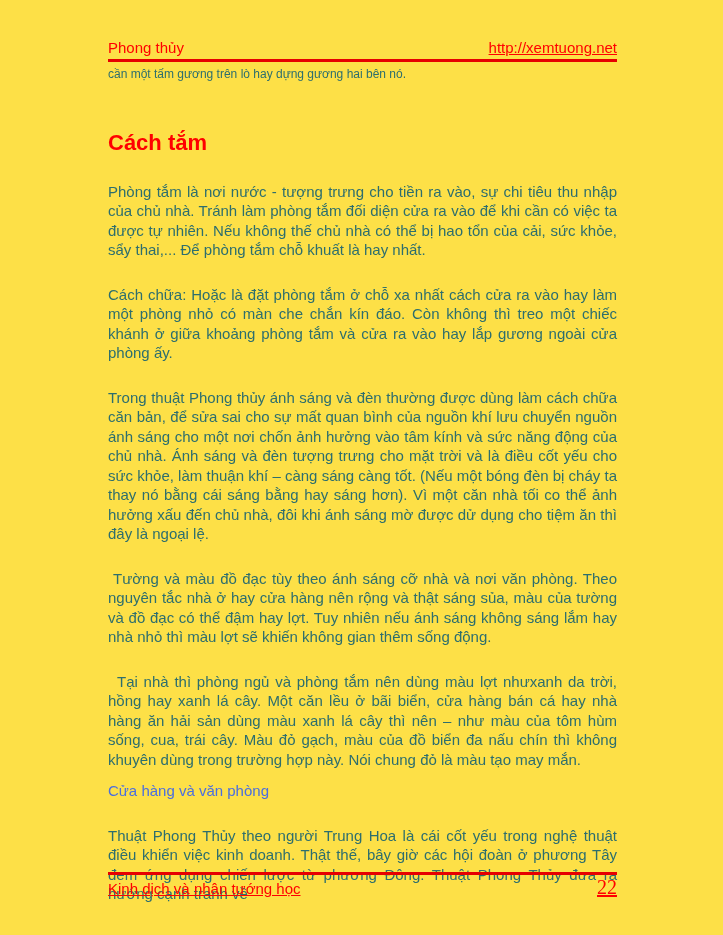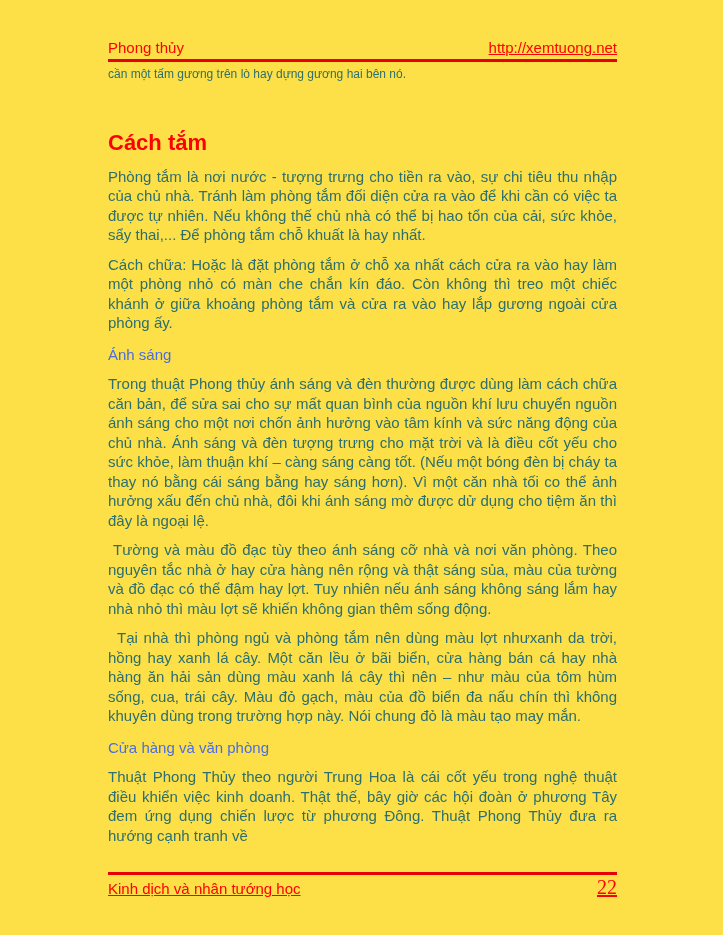--- a/index.html
+++ b/index.html
@@ -35,21 +35,21 @@
     line-height: 19.5px;
   }
   h1.title {
     margin: 44px 106px 0 108px;
     color: #ff0000;
     font-size: 22px;
     line-height: 28px;
     font-weight: bold;
   }
   p.body {
-    margin: 10px 106px 0 108px;
+    margin: 25px 106px 0 108px;
     color: #2d6e6e;
     font-size: 15px;
     line-height: 19.5px;
     text-align: justify;
   }
   p.body.tight { margin-top: 0; }
   p.body.indent1 { text-indent: 5px; }
   p.body.indent2 { text-indent: 9px; }
   h2.sec {
     margin: 12px 106px 0 108px;
@@ -89,21 +89,20 @@
   </div>
 
   <p class="carry">cần một tấm gương trên lò hay dựng gương hai bên nó.</p>
 
   <h1 class="title">Cách tắm</h1>
 
   <p class="body">Phòng tắm là nơi nước - tượng trưng cho tiền ra vào, sự chi tiêu thu nhập của chủ nhà. Tránh làm phòng tắm đối diện cửa ra vào để khi cần có việc ta được tự nhiên. Nếu không thế chủ nhà có thể bị hao tổn của cải, sức khỏe, sẩy thai,... Để phòng tắm chỗ khuất là hay nhất.</p>
 
   <p class="body">Cách chữa: Hoặc là đặt phòng tắm ở chỗ xa nhất cách cửa ra vào hay làm một phòng nhỏ có màn che chắn kín đáo. Còn không thì treo một chiếc khánh ở giữa khoảng phòng tắm và cửa ra vào hay lắp gương ngoài cửa phòng ấy.</p>
 
-  <h2 class="sec">Ánh sáng</h2>
   <p class="body">Trong thuật Phong thủy ánh sáng và đèn thường được dùng làm cách chữa căn bản, để sửa sai cho sự mất quan bình của nguồn khí lưu chuyển nguồn ánh sáng cho một nơi chốn ảnh hưởng vào tâm kính và sức năng động của chủ nhà. Ánh sáng và đèn tượng trưng cho mặt trời và là điều cốt yếu cho sức khỏe, làm thuận khí – càng sáng càng tốt. (Nếu một bóng đèn bị cháy ta thay nó bằng cái sáng bằng hay sáng hơn). Vì một căn nhà tối co thể ảnh hưởng xấu đến chủ nhà, đôi khi ánh sáng mờ được dử dụng cho tiệm ăn thì đây là ngoại lệ.</p>
 
   <p class="body indent1">Tường và màu đồ đạc tùy theo ánh sáng cỡ nhà và nơi văn phòng. Theo nguyên tắc nhà ở hay cửa hàng nên rộng và thật sáng sủa, màu của tường và đồ đạc có thể đậm hay lợt. Tuy nhiên nếu ánh sáng không sáng lắm hay nhà nhỏ thì màu lợt sẽ khiến không gian thêm sống động.</p>
   <p class="body indent2">Tại nhà thì phòng ngủ và phòng tắm nên dùng màu lợt nhưxanh da trời, hồng hay xanh lá cây. Một căn lều ở bãi biển, cửa hàng bán cá hay nhà hàng ăn hải sản dùng màu xanh lá cây thì nên – như màu của tôm hùm sống, cua, trái cây. Màu đỏ gạch, màu của đồ biển đa nấu chín thì không khuyên dùng trong trường hợp này. Nói chung đỏ là màu tạo may mắn.</p>
 
   <h2 class="sec">Cửa hàng và văn phòng</h2>
   <p class="body">Thuật Phong Thủy theo người Trung Hoa là cái cốt yếu trong nghệ thuật điều khiển việc kinh doanh. Thật thế, bây giờ các hội đoàn ở phương Tây đem ứng dụng chiến lược từ phương Đông. Thuật Phong Thủy đưa ra hướng cạnh tranh về</p>
 
   <div class="footer">
     <span>Kinh dịch và nhân tướng học</span>

